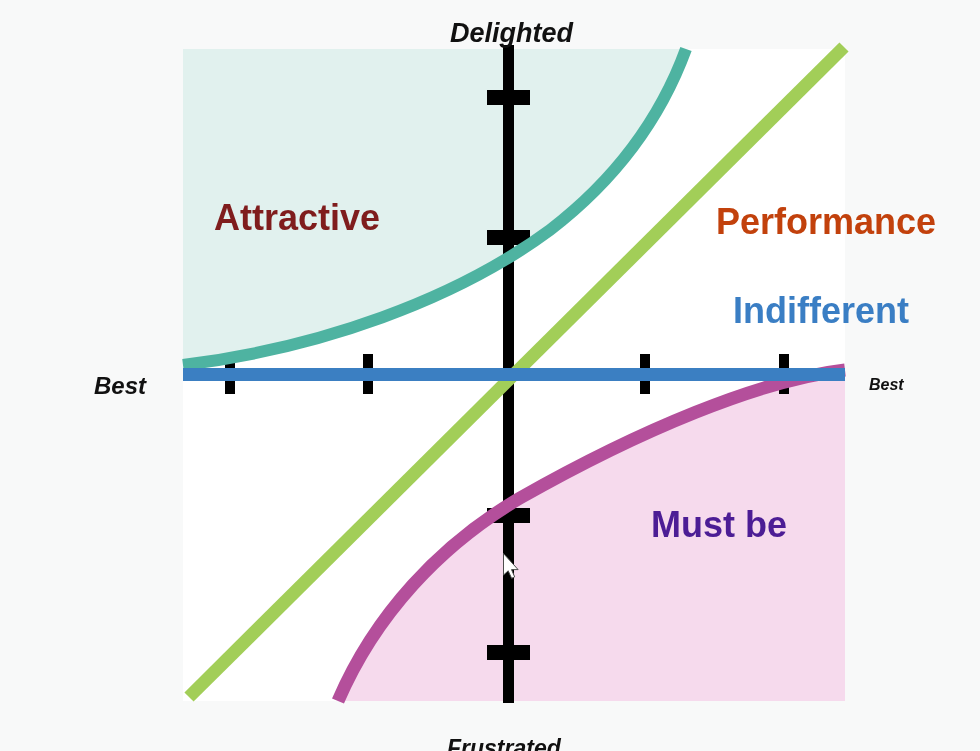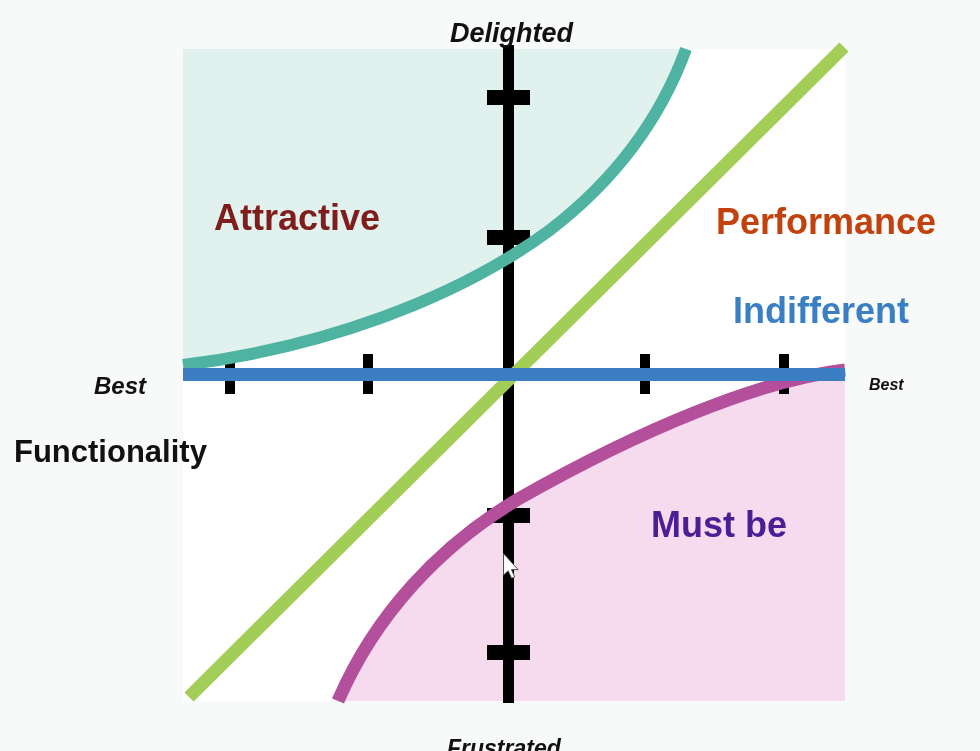--- a/index.html
+++ b/index.html
@@ -62,21 +62,20 @@
     <path class="stroke-mustbe" d="M338,701 C375,615 440,545 520,498 C640,430 760,380 845,370"></path>
     <path class="stroke-indifferent" d="M183,374.5 L845,374.5"></path>
 
     <path class="cursor" transform="translate(503.5,553.5)" d="M0,0 L0,21.6 L4.7,17.3 L8.1,24.8 L11.2,23.4 L8,16.1 L14.6,16.1 Z"></path>
   </svg>
 
   <div class="lbl axis-end lbl-delighted">Delighted</div>
   <div class="lbl axis-end lbl-frustrated">Frustrated</div>
   <div class="lbl axis-end lbl-none">Best</div>
   <div class="lbl axis-end lbl-best">Best</div>
-  <div class="lbl lbl-functionality">Functionality</div>
 
   <div class="lbl curve-lbl lbl-attractive">Attractive</div>
   <div class="lbl curve-lbl lbl-performance">Performance</div>
   <div class="lbl curve-lbl lbl-indifferent">Indifferent</div>
   <div class="lbl curve-lbl lbl-mustbe">Must be</div>
 
   <div class="lbl lbl-watermark">NNGROUP.COM</div>
 </div>
 
 </body></html>

